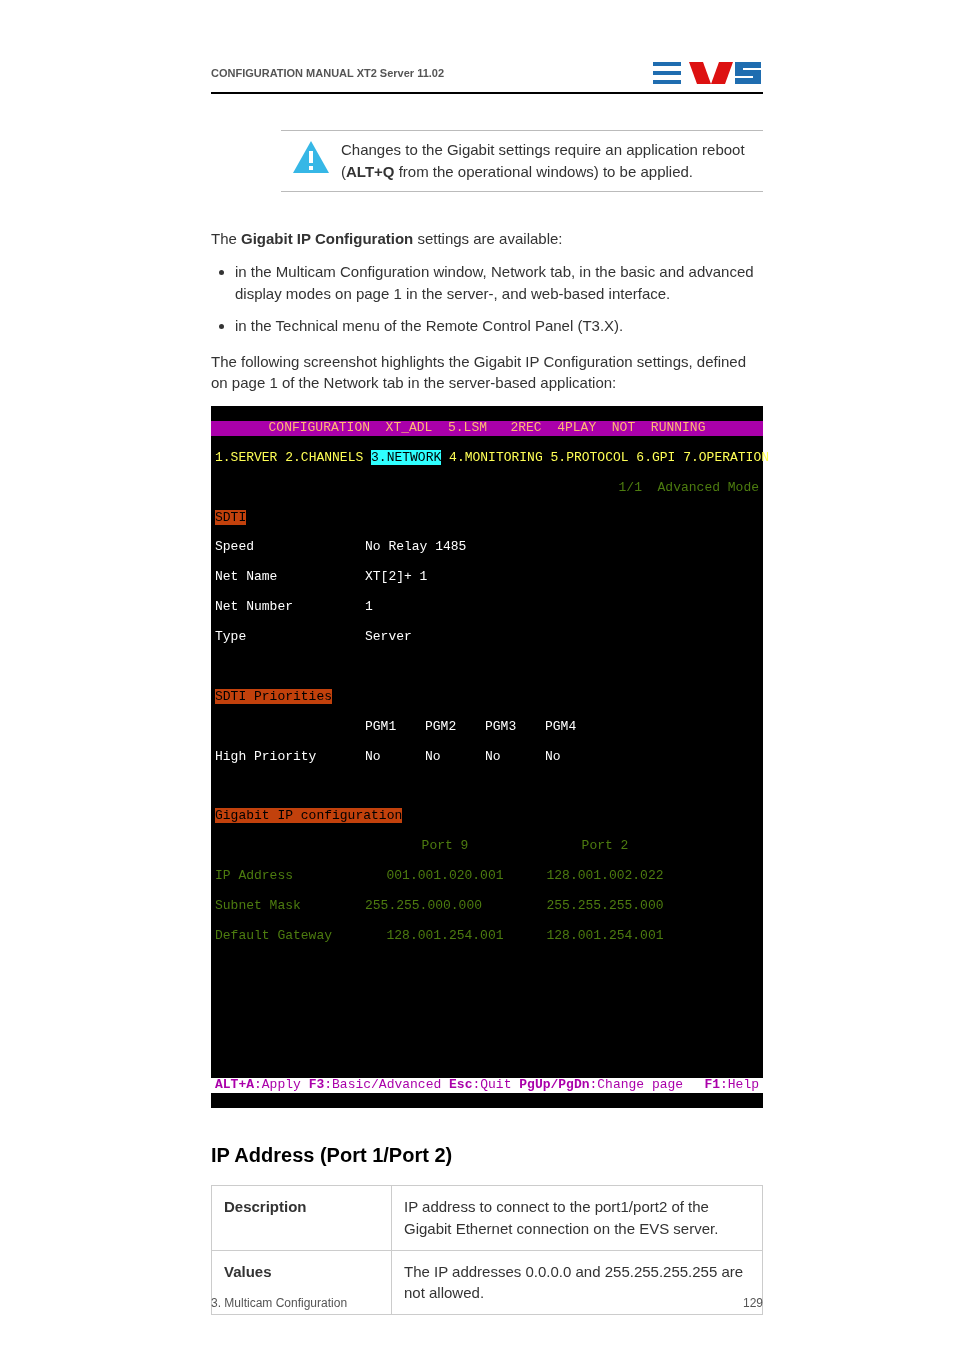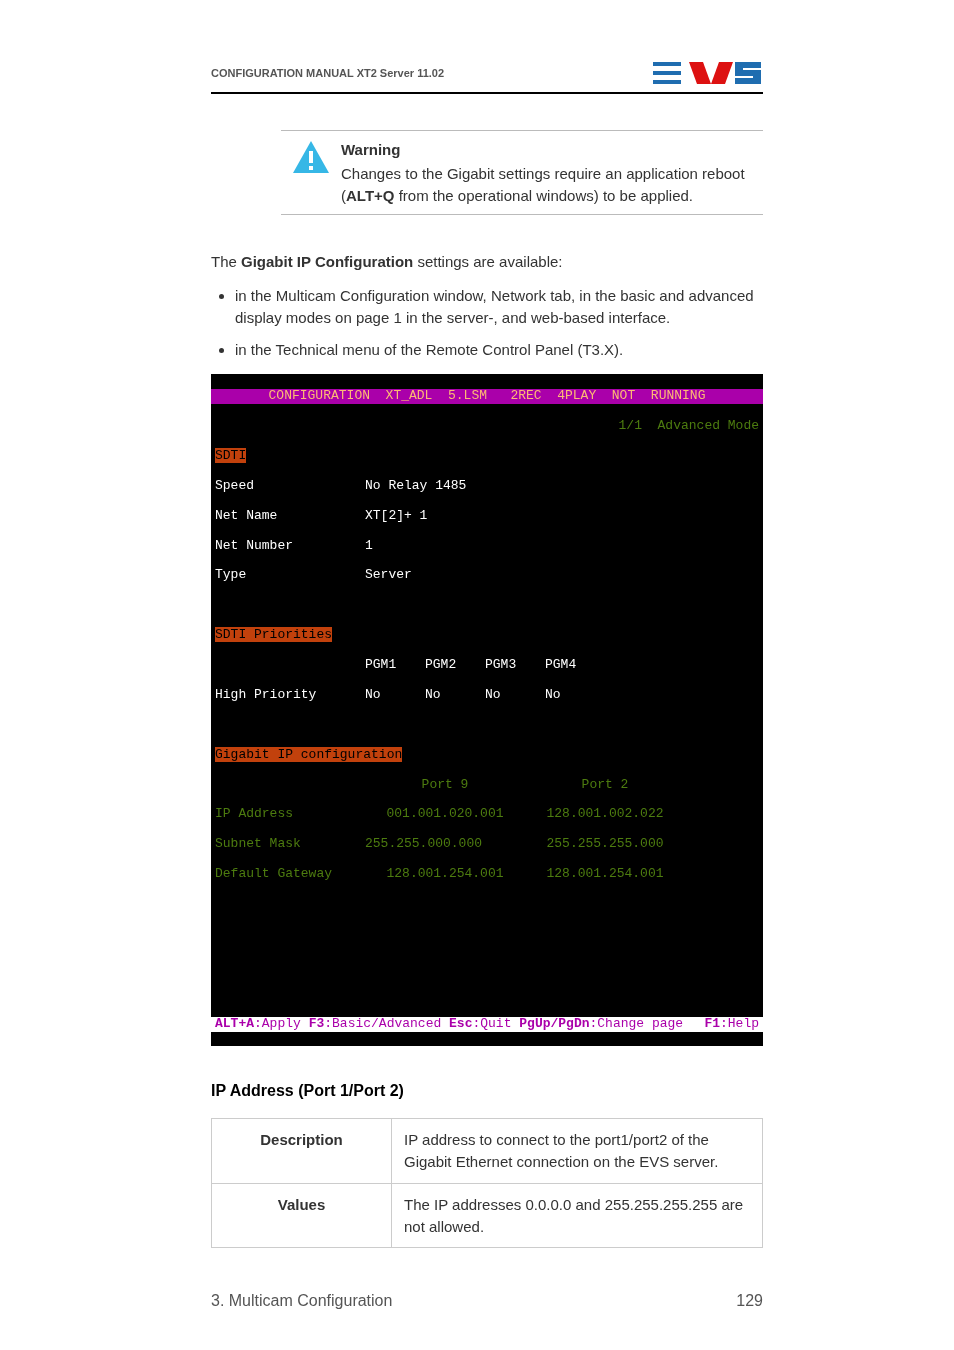--- a/index.html
+++ b/index.html
@@ -69,51 +69,50 @@
   .terminal .row { padding: 0 4px; }
   .white { color: #fff; }
   .cyan { color: #4d7c0f; }
   .yellow { color: #ffff55; }
   .purple-bg { background: #aa00aa; color: #fdba74; }
   .blue-bg { background: #c2410c; color: #000; }
   .cyan-bg { background: #2fffff; color: #000; }
   .fkey { color: #aa00aa; font-weight: bold; }
   .footer-bar { background: #fff; color: #aa00aa; padding: 0 4px; }
   h2.sub {
-    font-size: 16px;
+    font-size: 20px;
     font-weight: bold;
     margin: 0 0 18px 0;
     color: #000;
   }
   table.desc {
     width: 100%;
     border-collapse: collapse;
     margin-bottom: 36px;
   }
   table.desc th, table.desc td {
     border: 1px solid #ccc;
     padding: 10px 12px;
     text-align: left;
     vertical-align: top;
     line-height: 1.45;
   }
   table.desc th {
     width: 180px;
     font-weight: bold;
     background: #fff;
-    text-align: center;
   }
   .page-footer {
     position: absolute;
     left: 140px;
     right: 120px;
     bottom: 40px;
     display: flex;
     justify-content: space-between;
-    font-size: 16px;
+    font-size: 12px;
     color: #555;
   }
 </style>
 </head>
 <body>
 
 <div class="page">
 
   <div class="top-header">
     <span class="top-header-text">CONFIGURATION MANUAL XT2 Server 11.02</span>
@@ -131,36 +130,37 @@
 
   <div class="warning-box">
     <div class="warning-icon">
       <svg width="36" height="32" viewBox="0 0 36 32">
         <path d="M18 0 L36 32 L0 32 Z" fill="#36b7e6"></path>
         <rect x="16" y="10" width="4" height="12" fill="#fff"></rect>
         <rect x="16" y="25" width="4" height="4" fill="#fff"></rect>
       </svg>
     </div>
     <div class="warning-text">
-      <span class="title">Warning</span>
       <span><span>Changes to the Gigabit settings require an application reboot (</span><b>ALT+Q</b><span> from the operational windows) to be applied.</span></span>
     </div>
   </div>
 
 
   <p><span>The </span><b>Gigabit IP Configuration</b><span> settings are available:</span></p>
 
   <ul class="bullets">
     <li>in the Multicam Configuration window, Network tab, in the basic and advanced display modes on page 1 in the server-, and web-based interface.</li>
     <li>in the Technical menu of the Remote Control Panel (T3.X).</li>
   </ul>
 
+  <p>The following screenshot highlights the  Gigabit IP Configuration settings, defined on page 1 of the Network tab in the server-based application:</p>
 
   <div class="terminal">
 <div class="row purple-bg" style="text-align:center;">CONFIGURATION  XT_ADL  5.LSM   2REC  4PLAY  NOT  RUNNING</div>
+<div class="row"><span class="yellow">1.SERVER</span> <span class="yellow">2.CHANNELS</span> <span class="cyan-bg">3.NETWORK</span> <span class="yellow">4.MONITORING</span> <span class="yellow">5.PROTOCOL</span> <span class="yellow">6.GPI</span> <span class="yellow">7.OPERATION</span></div>
 <div class="row" style="text-align:right;"><span class="cyan">1/1  Advanced Mode</span></div>
 <div class="row"><span class="blue-bg">SDTI</span></div>
 <div class="row"><span class="white" style="display:inline-block;width:150px;">Speed</span><span class="white">No Relay 1485</span></div>
 <div class="row"><span class="white" style="display:inline-block;width:150px;">Net Name</span><span class="white">XT[2]+ 1</span></div>
 <div class="row"><span class="white" style="display:inline-block;width:150px;">Net Number</span><span class="white">1</span></div>
 <div class="row"><span class="white" style="display:inline-block;width:150px;">Type</span><span class="white">Server</span></div>
 <div class="row">&nbsp;</div>
 <div class="row"><span class="blue-bg">SDTI Priorities</span></div>
 <div class="row"><span style="display:inline-block;width:150px;"></span><span class="white" style="display:inline-block;width:60px;">PGM1</span><span class="white" style="display:inline-block;width:60px;">PGM2</span><span class="white" style="display:inline-block;width:60px;">PGM3</span><span class="white" style="display:inline-block;width:60px;">PGM4</span></div>
 <div class="row"><span class="white" style="display:inline-block;width:150px;">High Priority</span><span class="white" style="display:inline-block;width:60px;">No</span><span class="white" style="display:inline-block;width:60px;">No</span><span class="white" style="display:inline-block;width:60px;">No</span><span class="white" style="display:inline-block;width:60px;">No</span></div>

